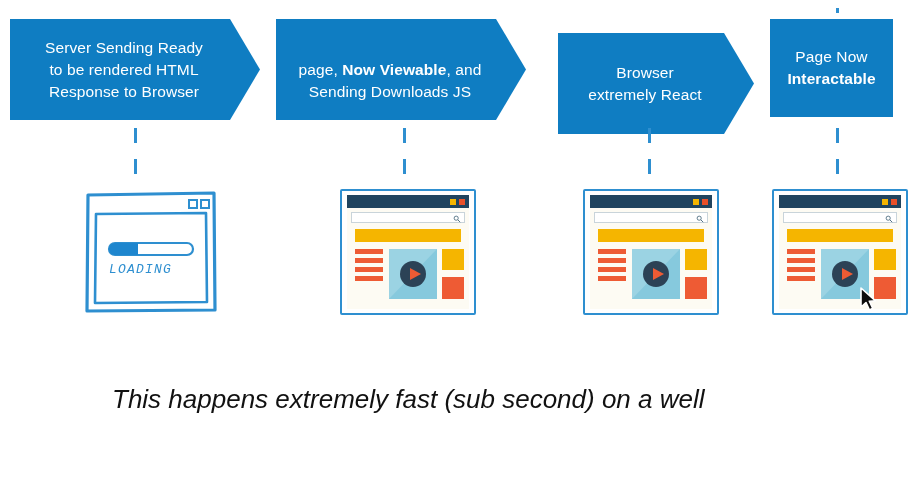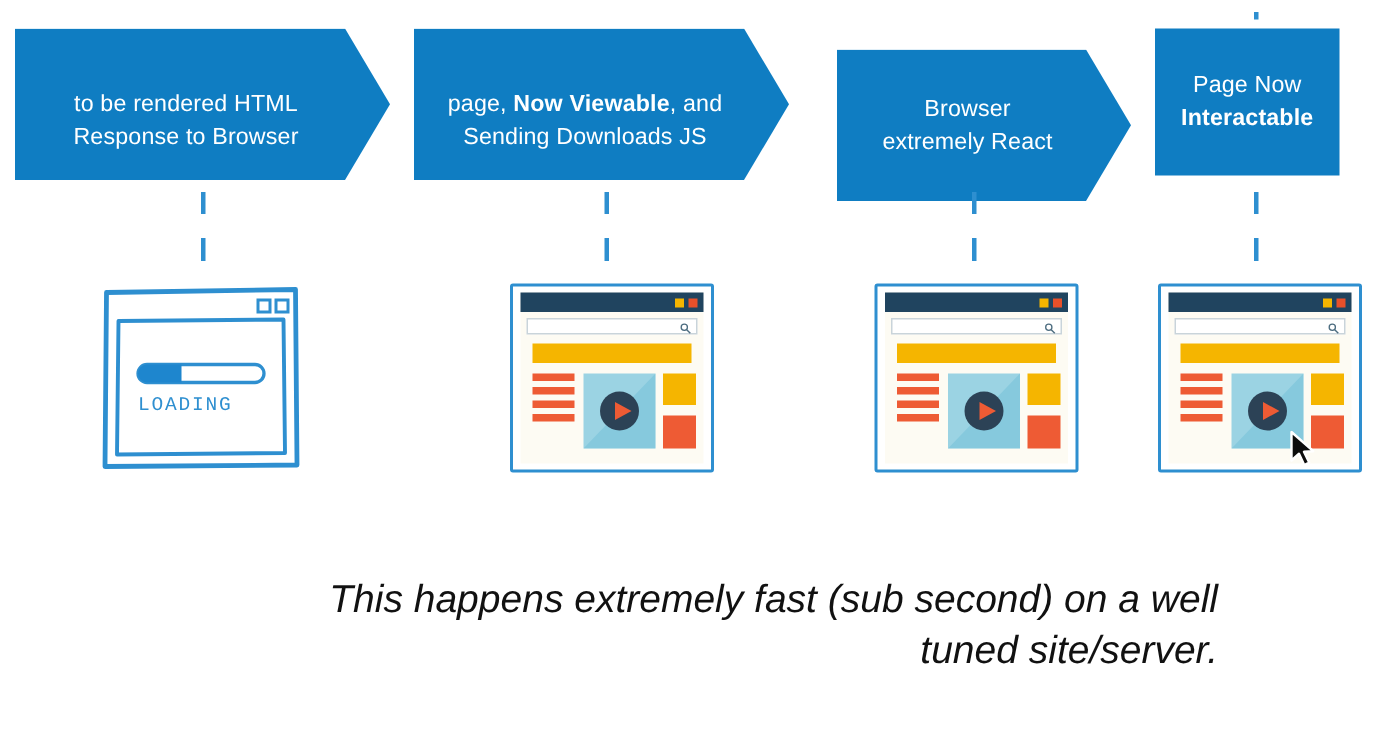--- a/index.html
+++ b/index.html
@@ -83,21 +83,21 @@
   #conn2 { left: 403px; top: 128px; height: 52px; }
   #conn3 { left: 648px; top: 128px; height: 52px; }
   #conn4 { left: 836px; top: 128px; height: 52px; }
 
   
   .illus {
     position: absolute;
   }
 
   
-  #illus1 { left: 66px; top: 189px; width: 136px; height: 126px; }
+  #illus1 { left: 83px; top: 189px; width: 136px; height: 126px; font-style: italic; }
 
   
   .bw {
     position: absolute;
     width: 136px;
     height: 126px;
   }
   .bw-frame {
     position: absolute;
     left: 0; top: 0;
@@ -209,36 +209,36 @@
     position: absolute;
     left: 80px; top: 92px;
     z-index: 5;
   }
 
   
   #caption {
     position: absolute;
     left: 112px; top: 382px;
     width: 700px;
-    text-align: right;
+    text-align: left;
     font-style: italic;
     font-size: 26px;
     line-height: 1.32;
     color: #111111;
     font-family: "Liberation Sans", sans-serif;
   }
 </style>
 </head>
 <body>
 
 <div id="stage">
 
   <div class="step chev" id="step1">
     <div class="step-text">
-      <br>
+      <span>Server Sending Ready</span><br>
       <span>to be rendered HTML</span><br>
       <span>Response to Browser</span>
     </div>
   </div>
 
   <div class="step chev" id="step2">
     <div class="step-text">
       <br>
       <span>page, </span><b>Now Viewable</b><span>, and</span><br>
       <span>Sending Downloads JS</span>
@@ -372,16 +372,15 @@
       <div class="bw-sq-yellow"></div>
       <div class="bw-sq-orange"></div>
       <svg class="bw-cursor" width="20" height="26" viewBox="0 0 20 26">
         <path d="M2,1 L2,20 L7,15.5 L10.5,23 L13.8,21.3 L10.3,14.2 L16.5,13.8 Z" fill="#0D0D0D" stroke="#FFFFFF" stroke-width="1.6" stroke-linejoin="round"></path>
       </svg>
     </div>
   </div>
 
   <div id="caption">
     <span>This happens extremely fast (sub second) on a well</span><br>
-    <span>tuned site/server.</span>
   </div>
 
 </div>
 
 </body></html>

